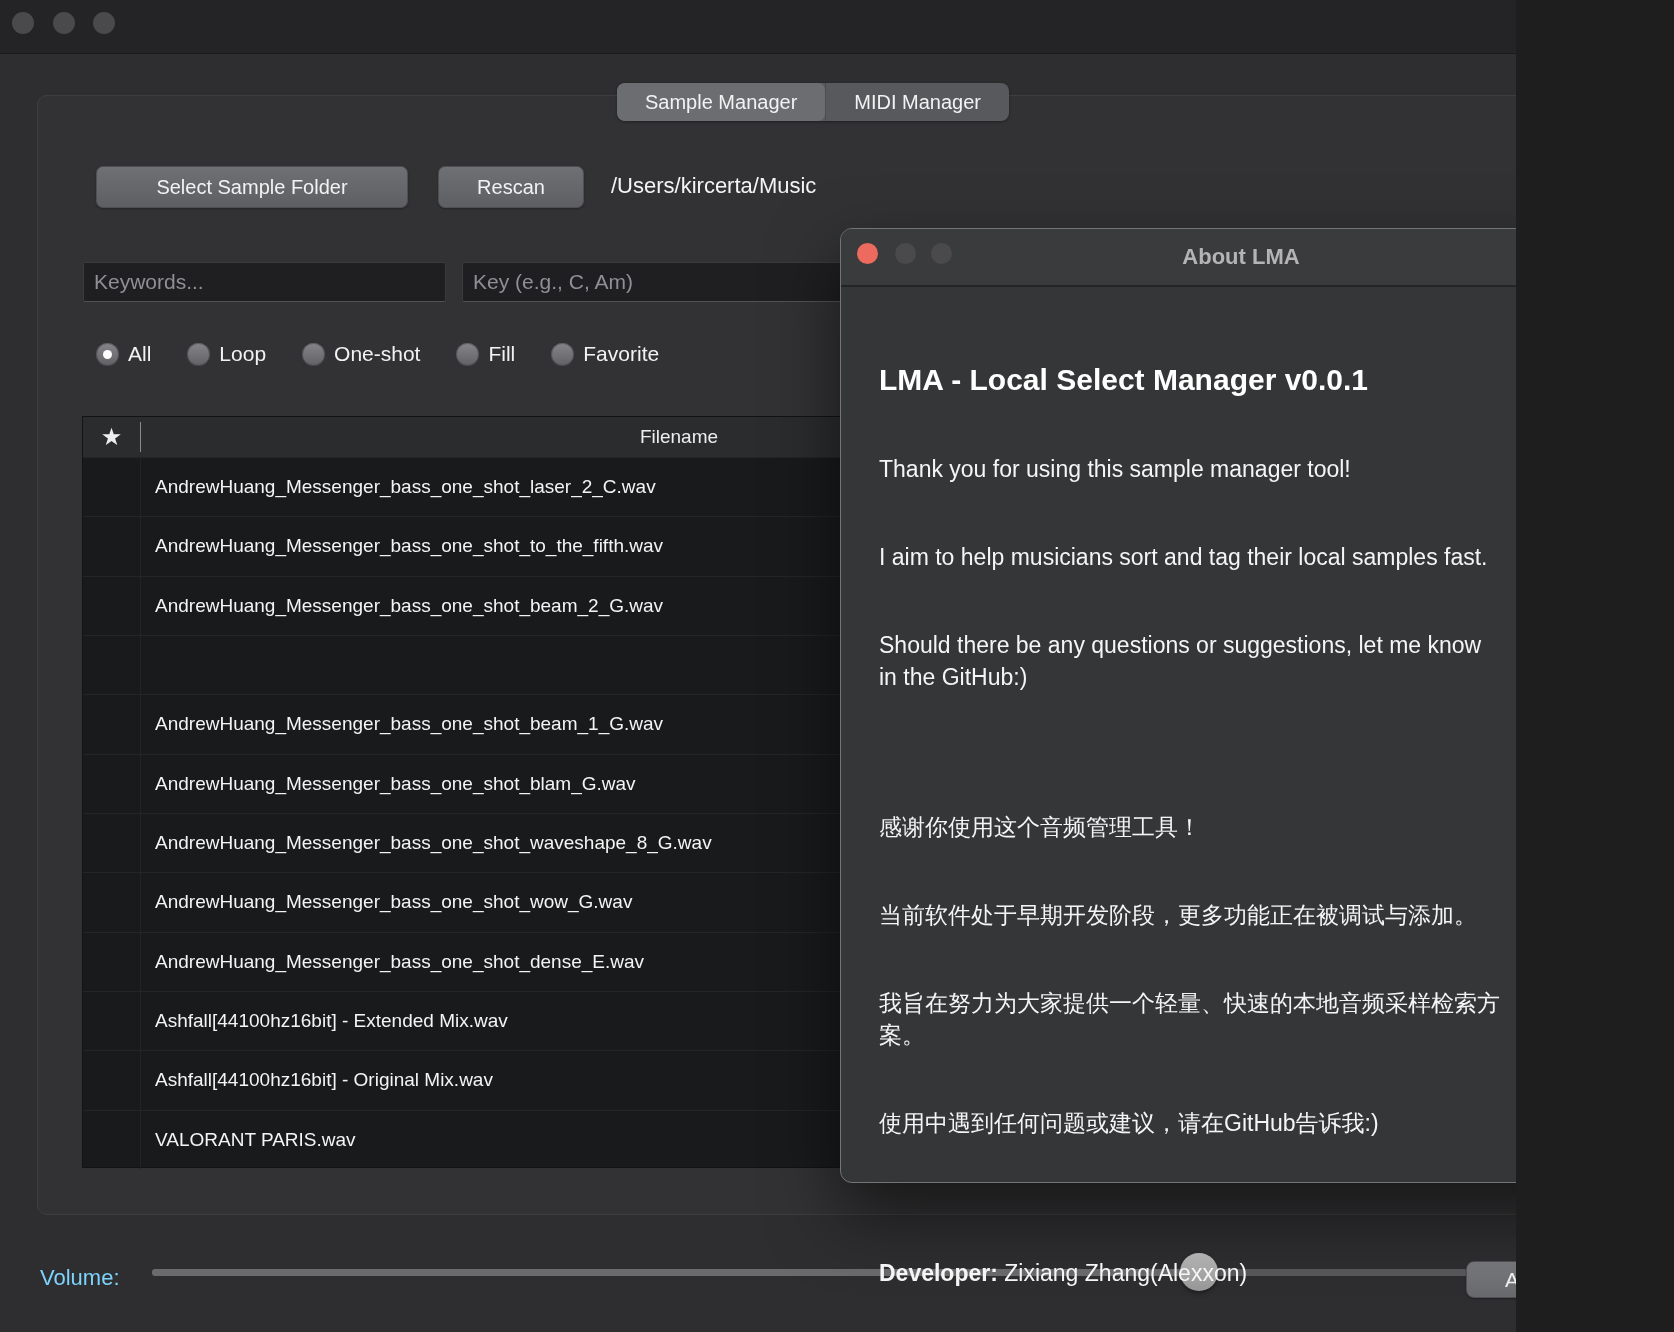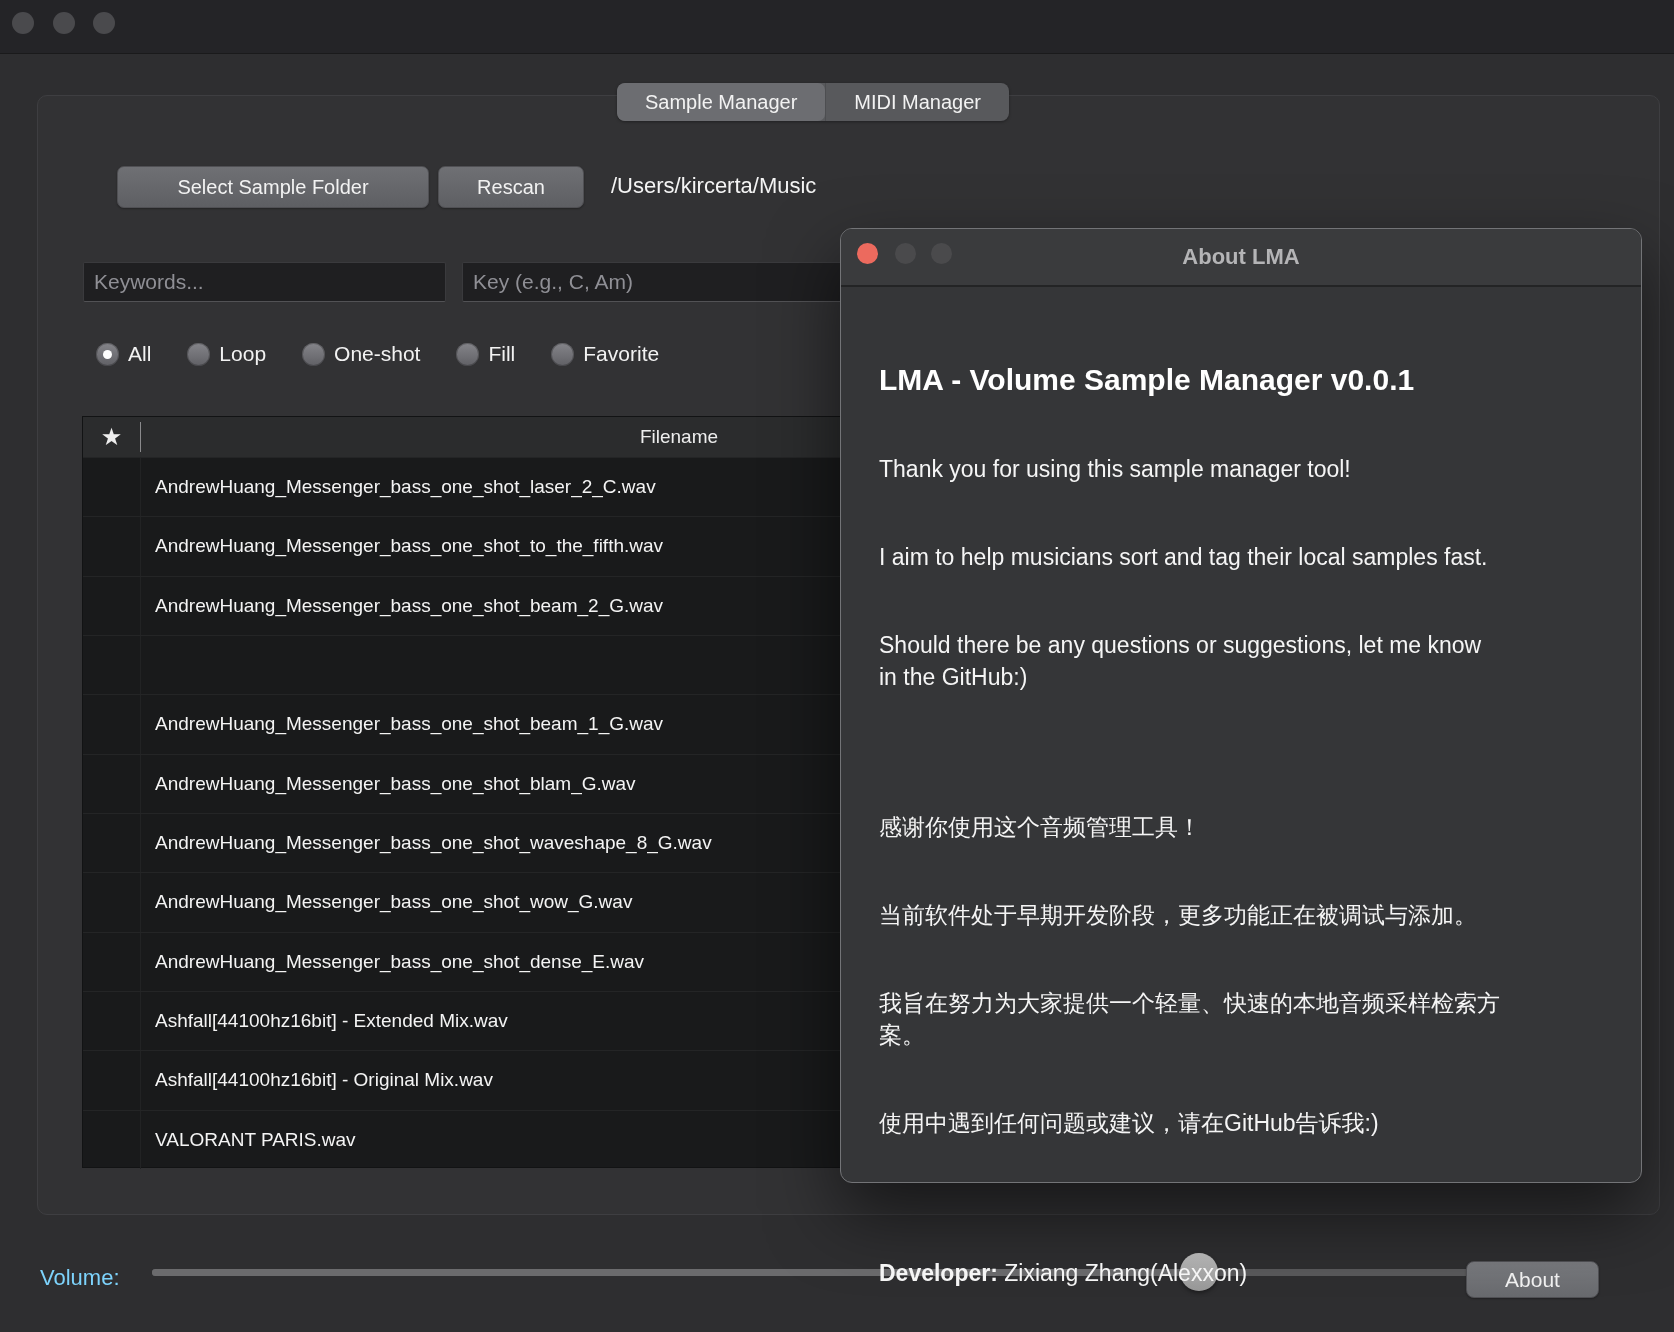--- a/index.html
+++ b/index.html
@@ -1,32 +1,32 @@
 <!DOCTYPE html>
 <html><head>
 <meta charset="utf-8">
 <style>
   html,body{margin:0;padding:0;background:#1e1e1f;}
-  .canvas{position:relative;width:1674px;height:1332px;overflow:hidden;
+  .canvas{position:relative;width:1516px;height:1332px;overflow:hidden;
     background:#2e2e30;font-family:"Liberation Sans","DejaVu Sans",sans-serif;color:#f0f0f0;
     -webkit-font-smoothing:antialiased;}
   
   .titlebar{position:absolute;left:0;top:0;width:1674px;height:53px;background:#242427;border-bottom:1px solid #1a1a1b;}
   .light{position:absolute;top:12px;width:22px;height:22px;border-radius:50%;background:#4a4a4d;}
   .groupbox{position:absolute;left:37px;top:95px;width:1621px;height:1118px;background:#323234;border:1px solid #3e3e41;border-radius:10px;}
   
   .tabs{position:absolute;left:617px;top:83px;height:38px;display:flex;background:#58595c;border-radius:8px;box-shadow:0 1px 3px rgba(0,0,0,.35);overflow:hidden;}
   .tab{display:flex;align-items:center;justify-content:center;padding:0 28px;font-size:20px;color:#f2f2f2;}
   .tab.active{background:#6c6d71;border-radius:7px;}
   .tab + .tab{border-left:1px solid #4d4e51;}
   
   .btn{position:absolute;display:flex;align-items:center;justify-content:center;
     background:linear-gradient(#6f7074,#5e5f63);border:1px solid #505054;border-radius:7px;
     color:#f2f2f2;font-size:20px;box-shadow:0 1px 2px rgba(0,0,0,.3);}
-  .btn-select{left:96px;top:166px;width:310px;height:40px;margin-left:21px;}
+  .btn-select{left:96px;top:166px;width:310px;height:40px;}
   .btn-rescan{left:438px;top:166px;width:144px;height:40px;}
   .folder-path{position:absolute;left:611px;top:173px;font-size:22px;color:#f4f4f4;}
   
   .tfield{position:absolute;height:40px;background:#1f1f21;border:1px solid #3a3a3d;border-bottom-color:#525255;
     border-radius:2px;color:#e8e8e8;font-size:21px;padding:0 10px;box-sizing:border-box;
     font-family:"Liberation Sans","DejaVu Sans",sans-serif;}
   .tfield::placeholder{color:#8f8f95;opacity:1;}
   .f-keywords{left:83px;top:262px;width:363px;}
   .f-key{left:462px;top:262px;width:420px;}
   
@@ -179,21 +179,21 @@
   <div class="btn btn-about">About</div>
 
   <div class="dialog">
     <div class="dlg-titlebar">
       <div class="dlg-light dlg-red"></div>
       <div class="dlg-light dlg-g1"></div>
       <div class="dlg-light dlg-g2"></div>
       <div class="dlg-title">About LMA</div>
     </div>
     <div class="dlg-body">
-      <div class="dlg-h1">LMA - Volume Sample Manager v0.0.1</div>
+      <div class="dlg-h1">LMA - Local Select Manager v0.0.1</div>
       <div class="para">Thank you for using this sample manager tool!</div>
       <div class="para">I aim to help musicians sort and tag their local samples fast.</div>
       <div class="para">Should there be any questions or suggestions, let me know
 in the GitHub:)</div>
       <div class="spacer"></div>
       <div class="para">感谢你使用这个音频管理工具！</div>
       <div class="para">当前软件处于早期开发阶段，更多功能正在被调试与添加。</div>
       <div class="para">我旨在努力为大家提供一个轻量、快速的本地音频采样检索方
 案。</div>
       <div class="para">使用中遇到任何问题或建议，请在GitHub告诉我:)</div>

